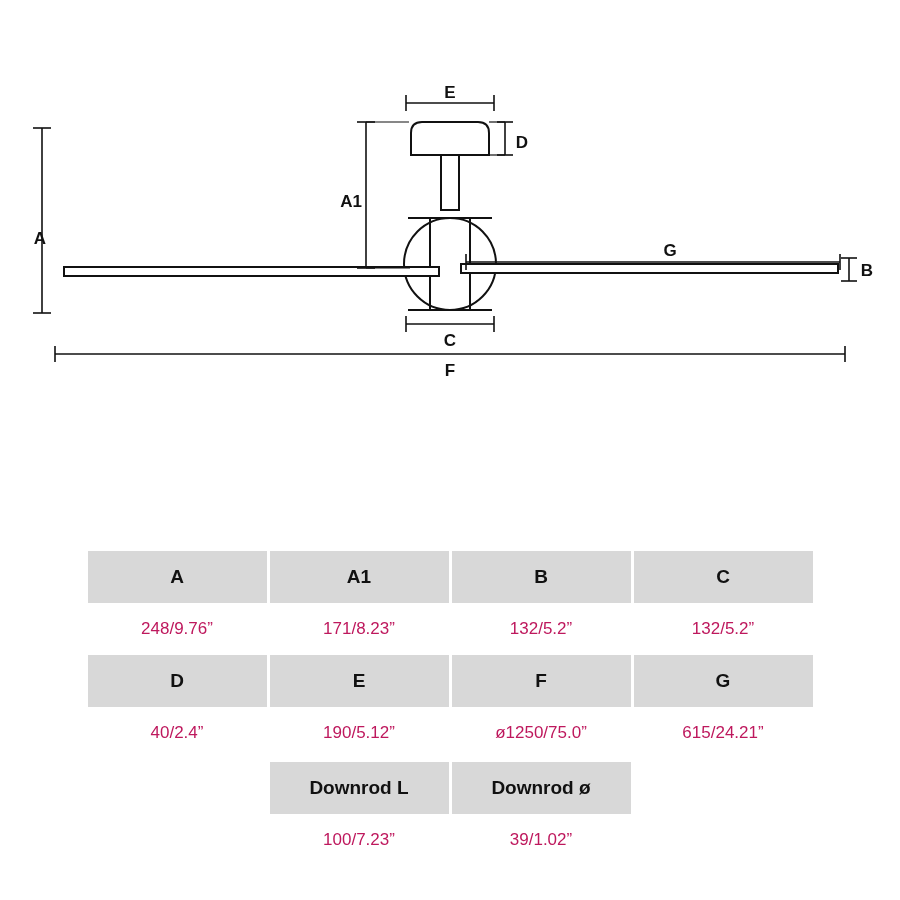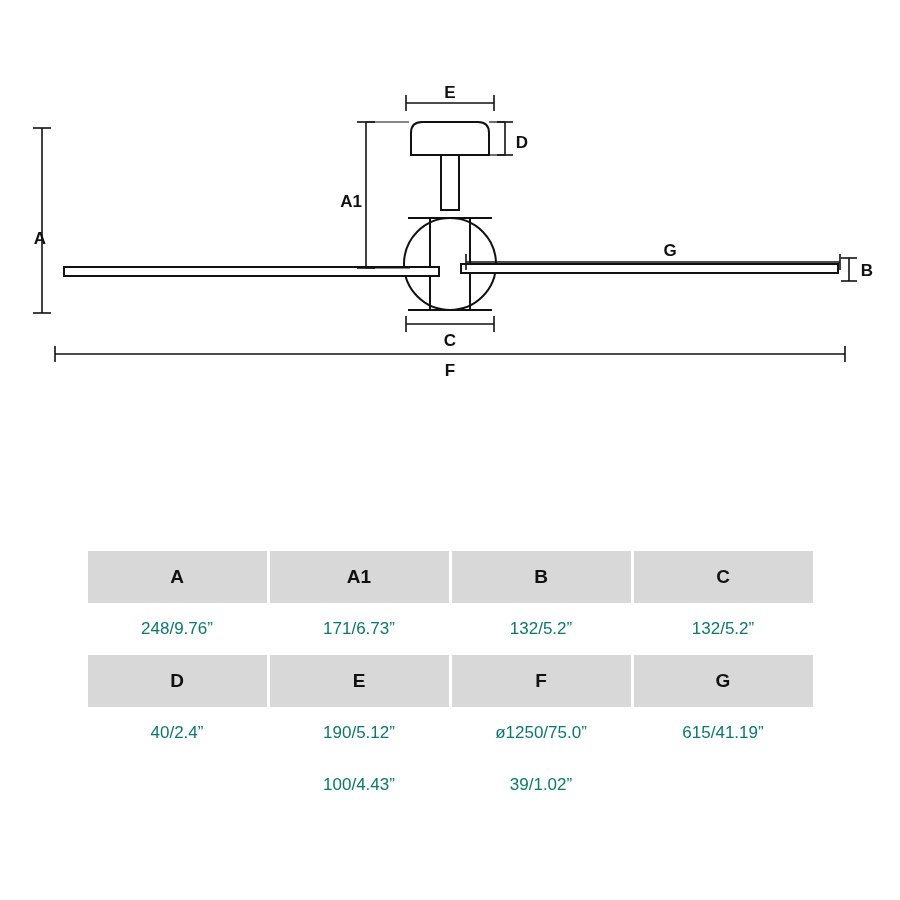--- a/index.html
+++ b/index.html
@@ -67,21 +67,21 @@
     height: 50px;
     border: 3px solid #ffffff;
     color: #111111;
   }
   td.val {
     background: #ffffff;
     text-align: center;
     font-size: 17px;
     height: 44px;
     border: 3px solid #ffffff;
-    color: #0f766e;
+    color: #be185d;
   }
 </style>
 </head>
 <body>
 
 <div id="drawing">
   <svg width="900" height="540" viewBox="0 0 900 540" xmlns="http://www.w3.org/2000/svg">
 
     <g stroke="#111111" fill="none" stroke-width="2">
 
@@ -190,45 +190,49 @@
       </colgroup>
     <tbody>
       <tr>
         <td class="head">A</td>
         <td class="head">A1</td>
         <td class="head">B</td>
         <td class="head">C</td>
       </tr>
       <tr>
         <td class="val">248/9.76”</td>
-        <td class="val">171/6.73”</td>
+        <td class="val">171/8.23”</td>
         <td class="val">132/5.2”</td>
         <td class="val">132/5.2”</td>
       </tr>
       <tr>
         <td class="head">D</td>
         <td class="head">E</td>
         <td class="head">F</td>
         <td class="head">G</td>
       </tr>
       <tr>
         <td class="val">40/2.4”</td>
         <td class="val">190/5.12”</td>
         <td class="val">ø1250/75.0”</td>
-        <td class="val">615/41.19”</td>
+        <td class="val">615/24.21”</td>
       </tr>
     </tbody>
   </table>
 
   <table class="spec rod">
     <colgroup>
         <col>
         <col>
       </colgroup>
     <tbody>
       <tr>
-        <td class="val">100/4.43”</td>
+        <td class="head">Downrod L</td>
+        <td class="head">Downrod ø</td>
+      </tr>
+      <tr>
+        <td class="val">100/7.23”</td>
         <td class="val">39/1.02”</td>
       </tr>
     </tbody>
   </table>
 
 </div>
 
 </body></html>

